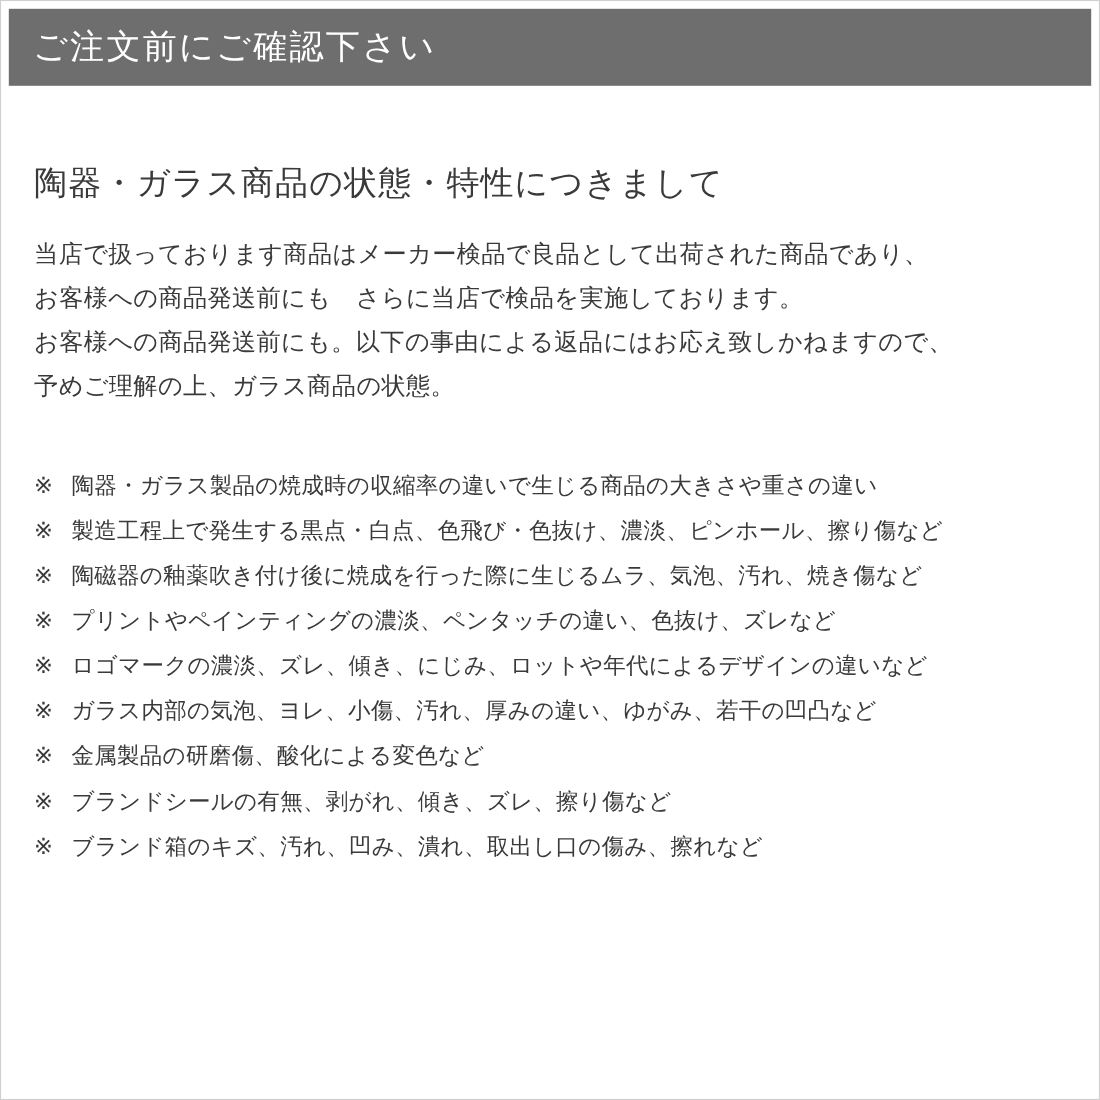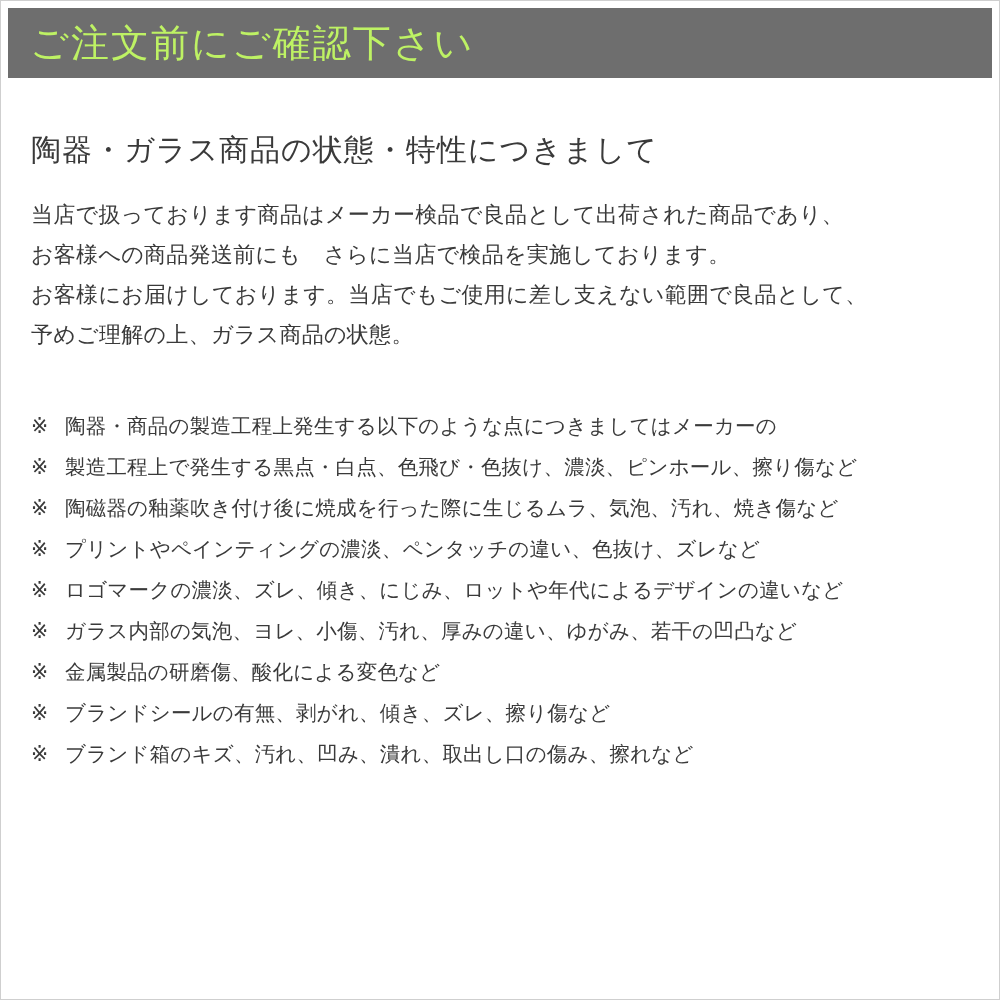--- a/index.html
+++ b/index.html
@@ -26,30 +26,30 @@
     position: absolute;
     top: 7px;
     left: 7px;
     width: 984px;
     height: 70px;
     background: #6e6e6e;
     display: flex;
     align-items: center;
   }
   .header-title {
-    color: #bef264;
-    font-size: 38px;
+    color: #ffffff;
+    font-size: 31px;
     letter-spacing: 2px;
     padding-left: 22px;
     font-weight: 400;
     white-space: nowrap;
   }
   .content {
     position: absolute;
-    top: 84px;
+    top: 100px;
     left: 0;
     width: 808px;
     padding: 0 30px;
     box-sizing: border-box;
   }
   .section-title {
     font-size: 30px;
     color: #3a3a3a;
     letter-spacing: 1px;
     margin: 45px 0 24px 0;
@@ -96,29 +96,29 @@
     <div class="header-title">ご注文前にご確認下さい</div>
   </div>
 
   <div class="content">
 
     <div class="section-title">陶器・ガラス商品の状態・特性につきまして</div>
 
     <div class="paragraph">
       <span class="pline">当店で扱っております商品はメーカー検品で良品として出荷された商品であり、</span>
       <span class="pline">お客様への商品発送前にも　さらに当店で検品を実施しております。</span>
-      <span class="pline">お客様にお届けしております。当店でもご使用に差し支えない範囲で良品として、</span>
+      <span class="pline">お客様への商品発送前にも。以下の事由による返品にはお応え致しかねますので、</span>
       <span class="pline">予めご理解の上、ガラス商品の状態。</span>
     </div>
 
     <div class="notes">
 
       <div class="note-item">
         <span class="note-mark">※</span>
-        <span class="note-text">陶器・商品の製造工程上発生する以下のような点につきましてはメーカーの</span>
+        <span class="note-text">陶器・ガラス製品の焼成時の収縮率の違いで生じる商品の大きさや重さの違い</span>
       </div>
 
       <div class="note-item">
         <span class="note-mark">※</span>
         <span class="note-text">製造工程上で発生する黒点・白点、色飛び・色抜け、濃淡、ピンホール、擦り傷など</span>
       </div>
 
       <div class="note-item">
         <span class="note-mark">※</span>
         <span class="note-text">陶磁器の釉薬吹き付け後に焼成を行った際に生じるムラ、気泡、汚れ、焼き傷など</span>

